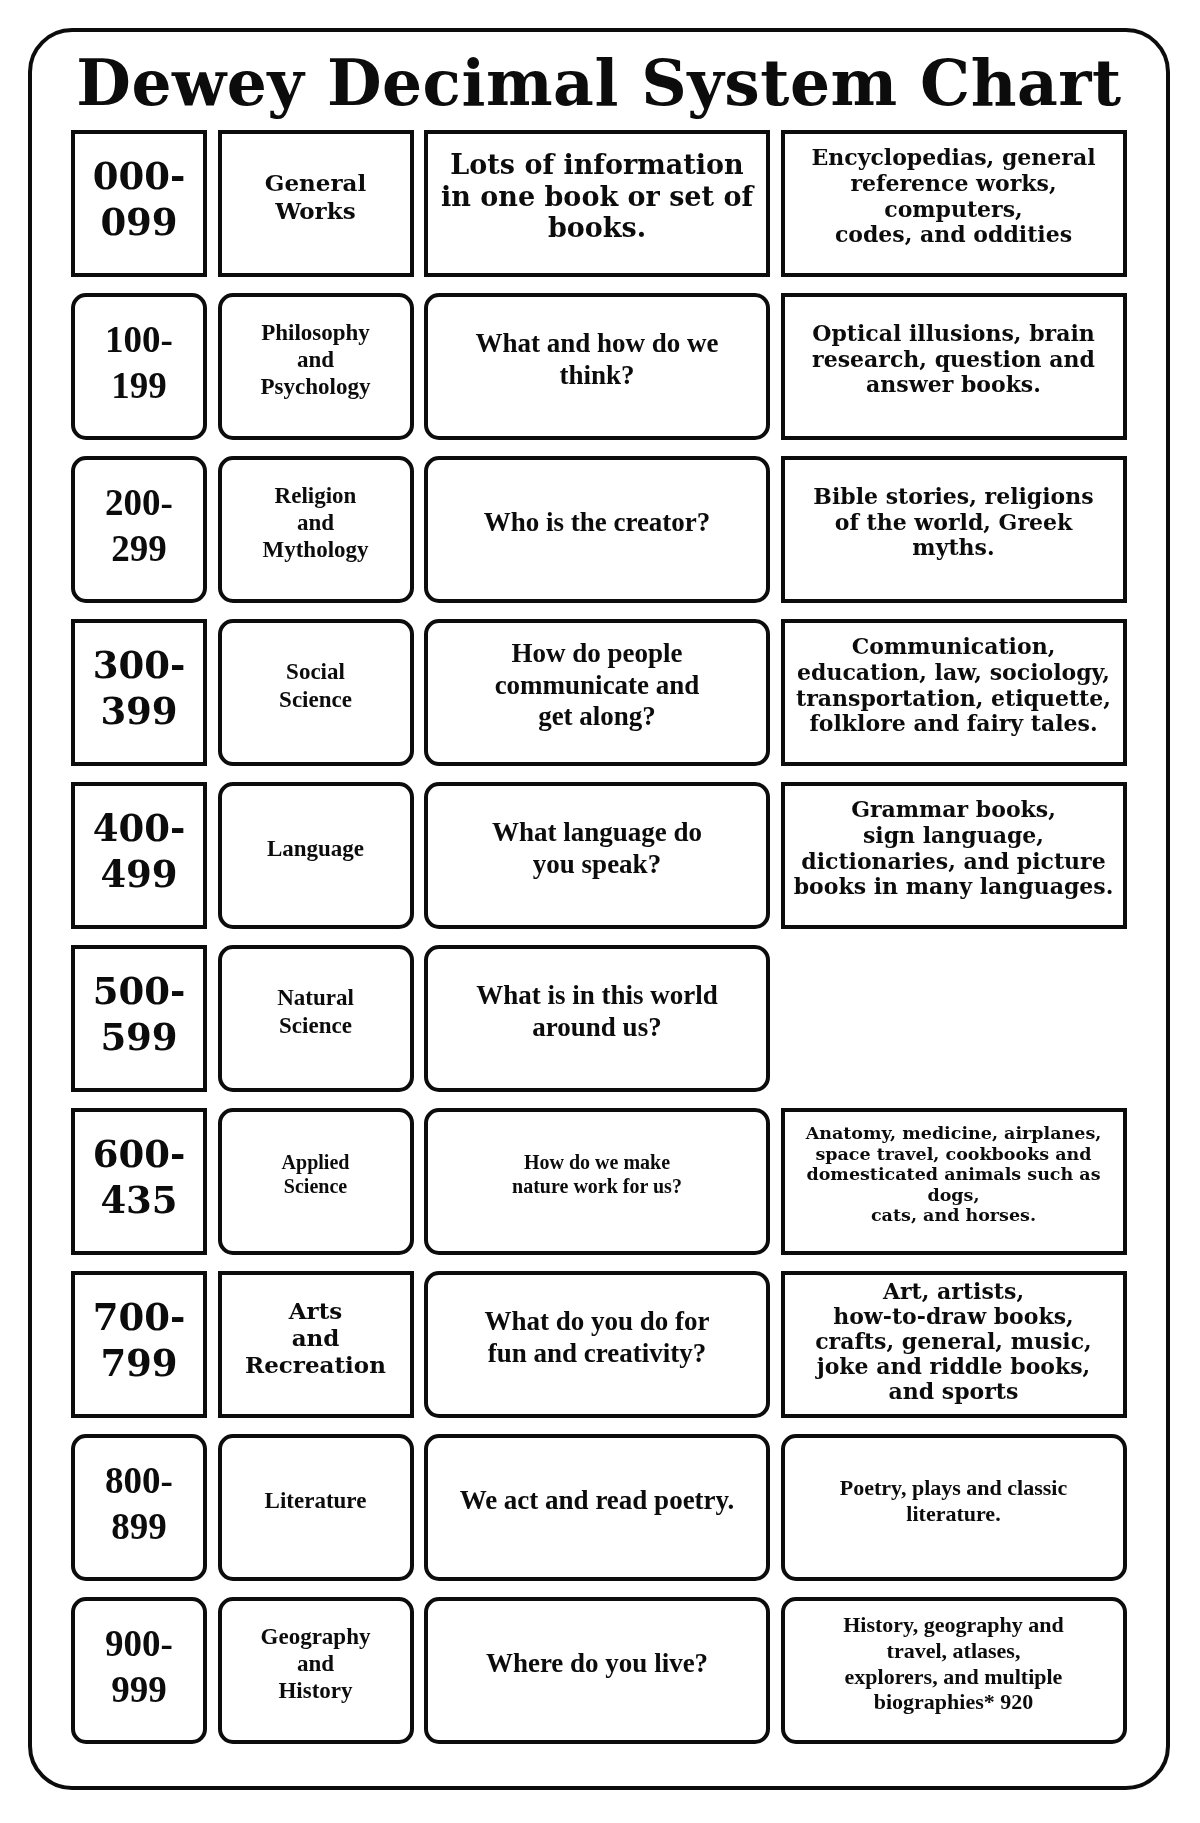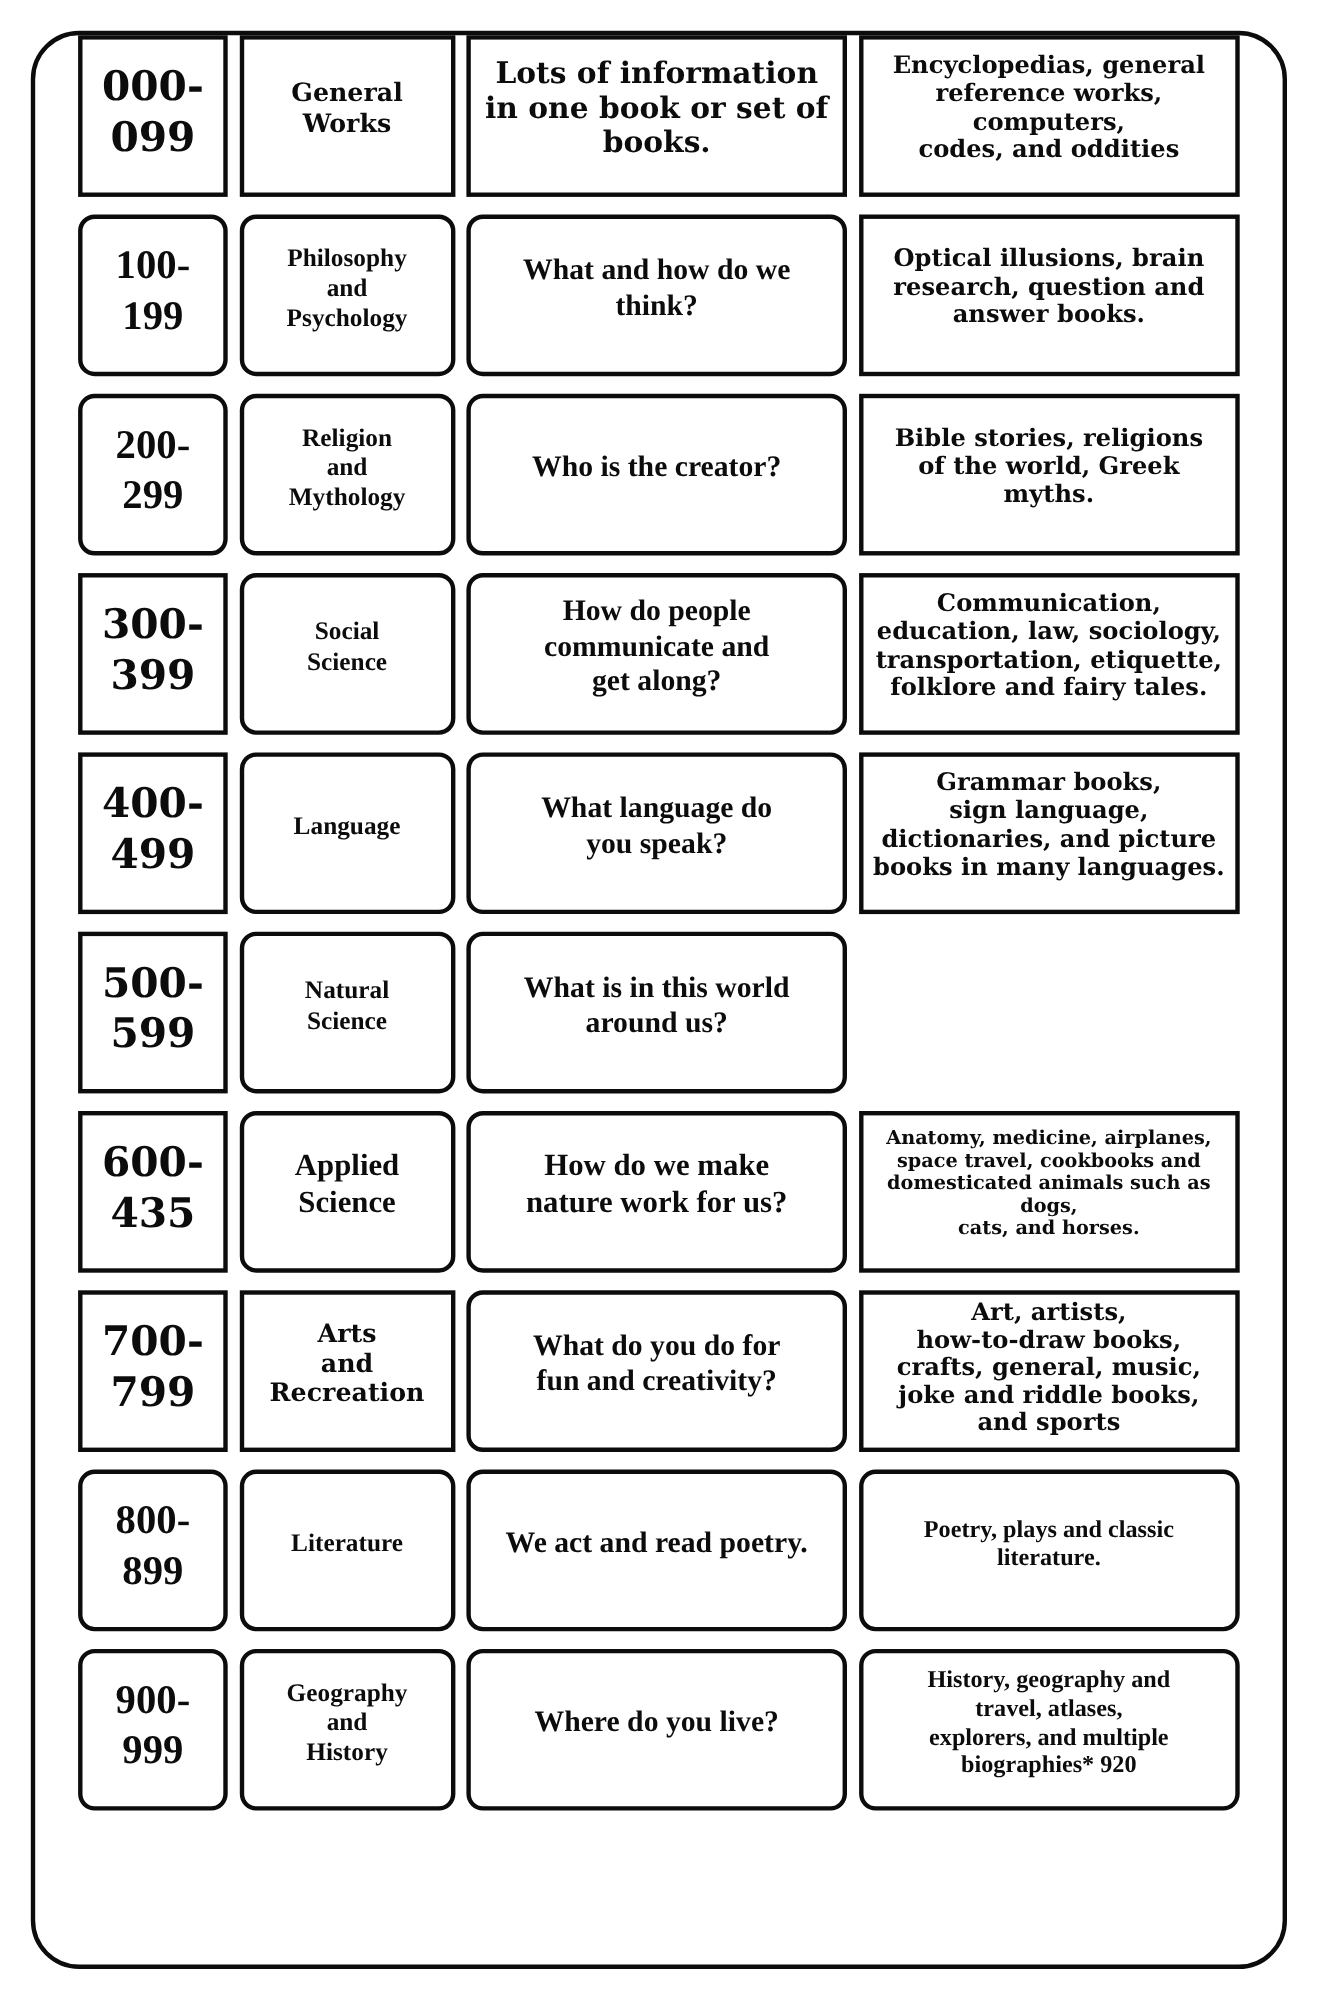--- a/index.html
+++ b/index.html
@@ -64,27 +64,28 @@
   }
   .c1 { font-size: 37px; line-height: 1.22; padding-bottom: 12px; }
   .c2 { font-size: 23px; }
   .c3 { font-size: 27px; }
   .c4 { font-size: 22px; }
   
   .wide { font-family: "DejaVu Serif", serif; }
   .cond { font-family: "Liberation Serif", serif; border-radius: 15px; }
   .sm   { font-size: 18.5px; }   
   .sm2  { font-size: 17.5px; }   
-  .sm3  { font-size: 28px; }     
+  .sm3  { font-size: 20px; }     
   .tall { font-size: 22px; line-height: 1.14; padding: 2px 4px 8px 4px; } 
 </style>
 </head>
 <body>
 
 <div class="frame">
+  <h1 class="title">Dewey Decimal System Chart</h1>
 
   <div class="table">
 
     <div class="row">
       <div class="cell c1 wide">000-
 099</div>
       <div class="cell c2 wide">General
 Works</div>
       <div class="cell c3 wide">Lots of information
 in one book or set of

